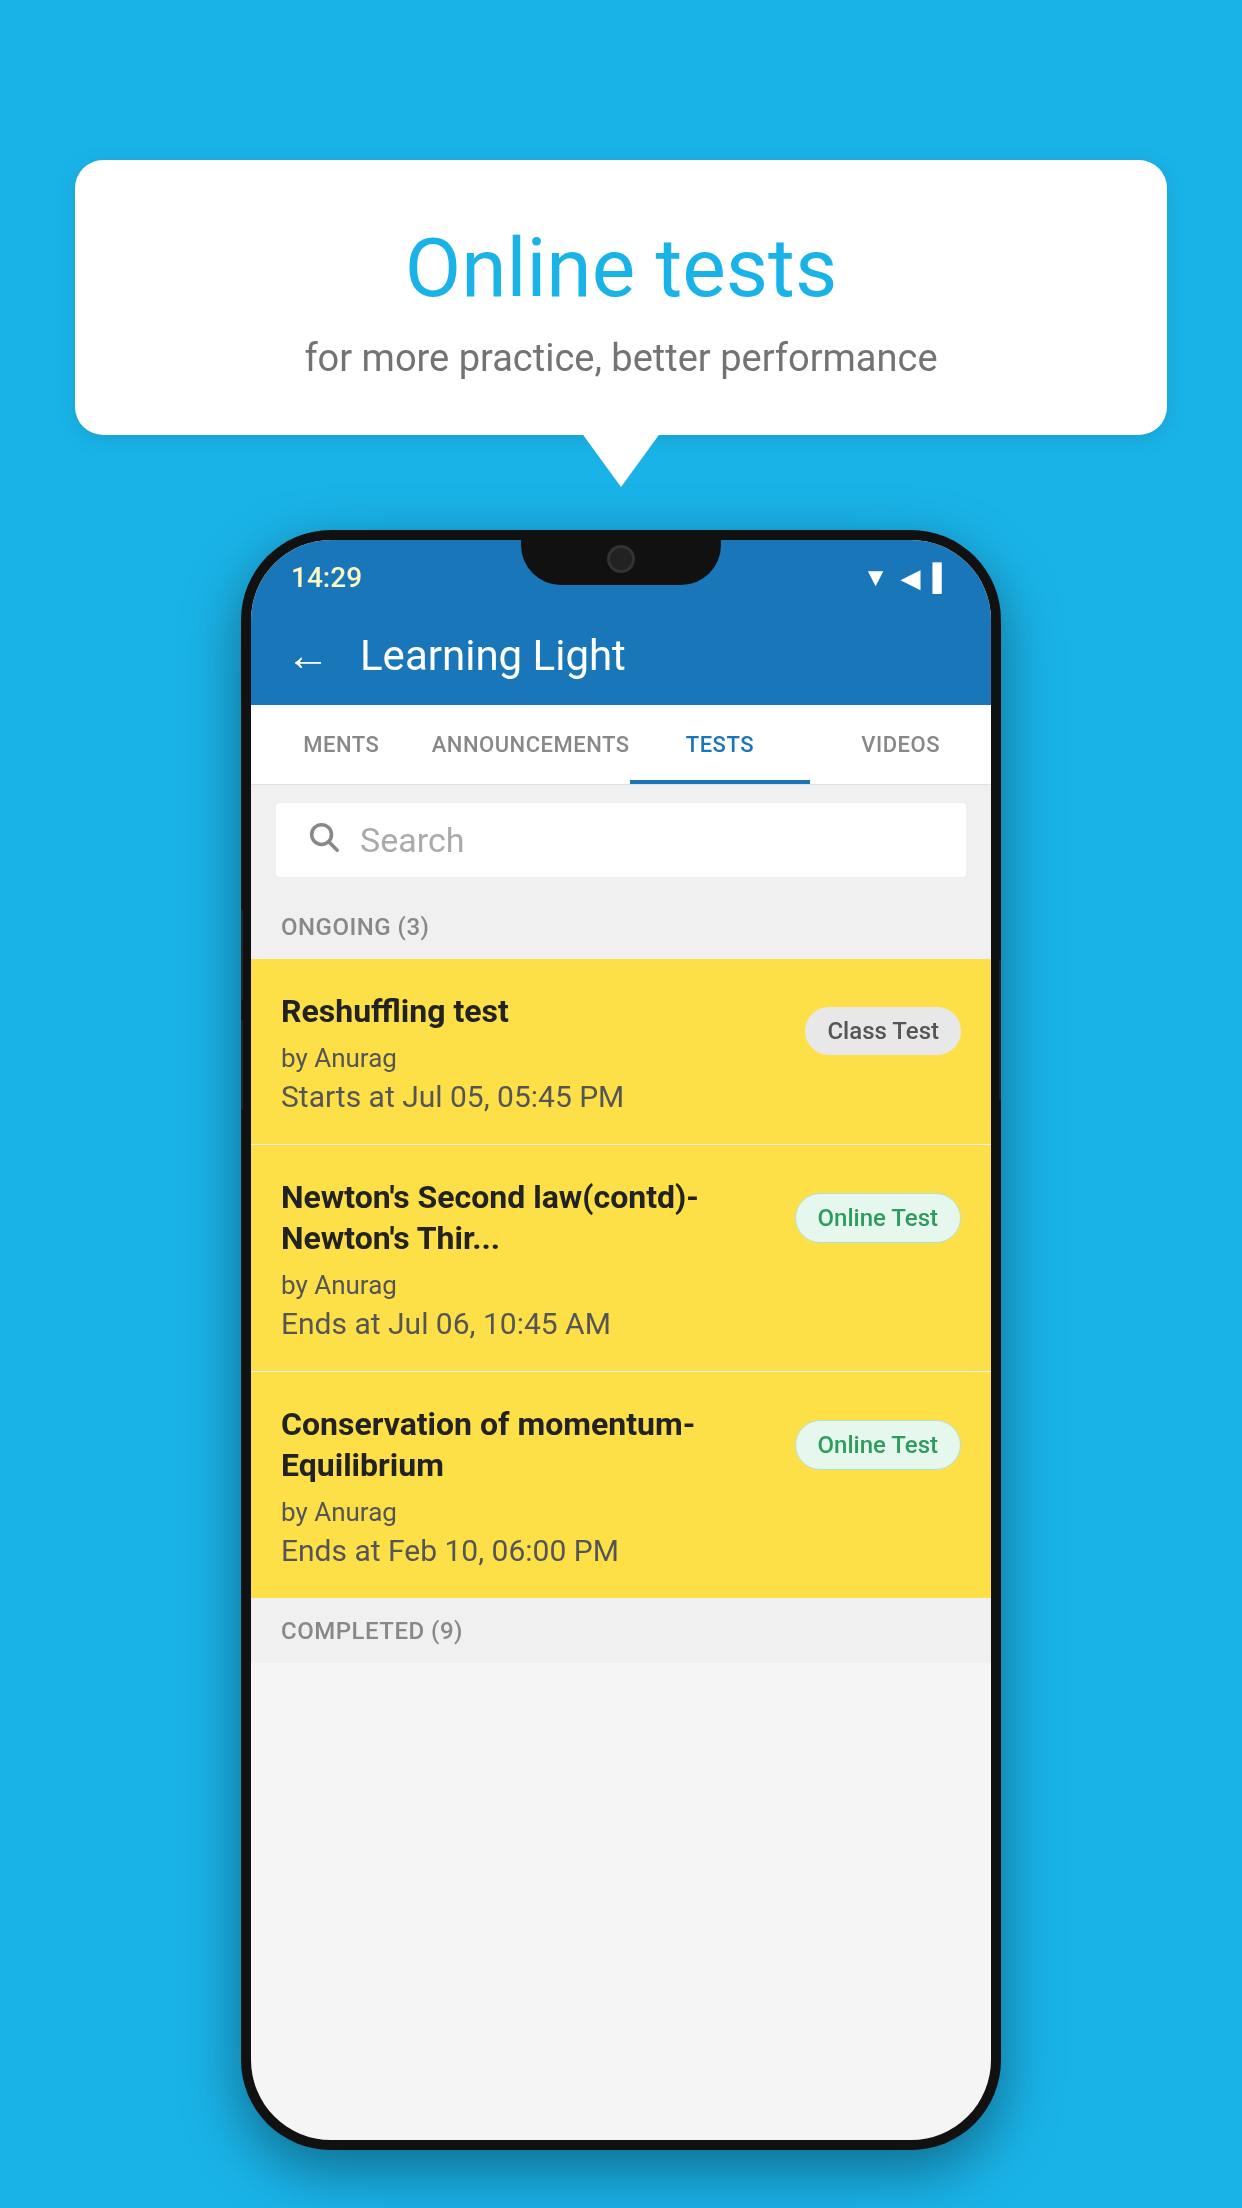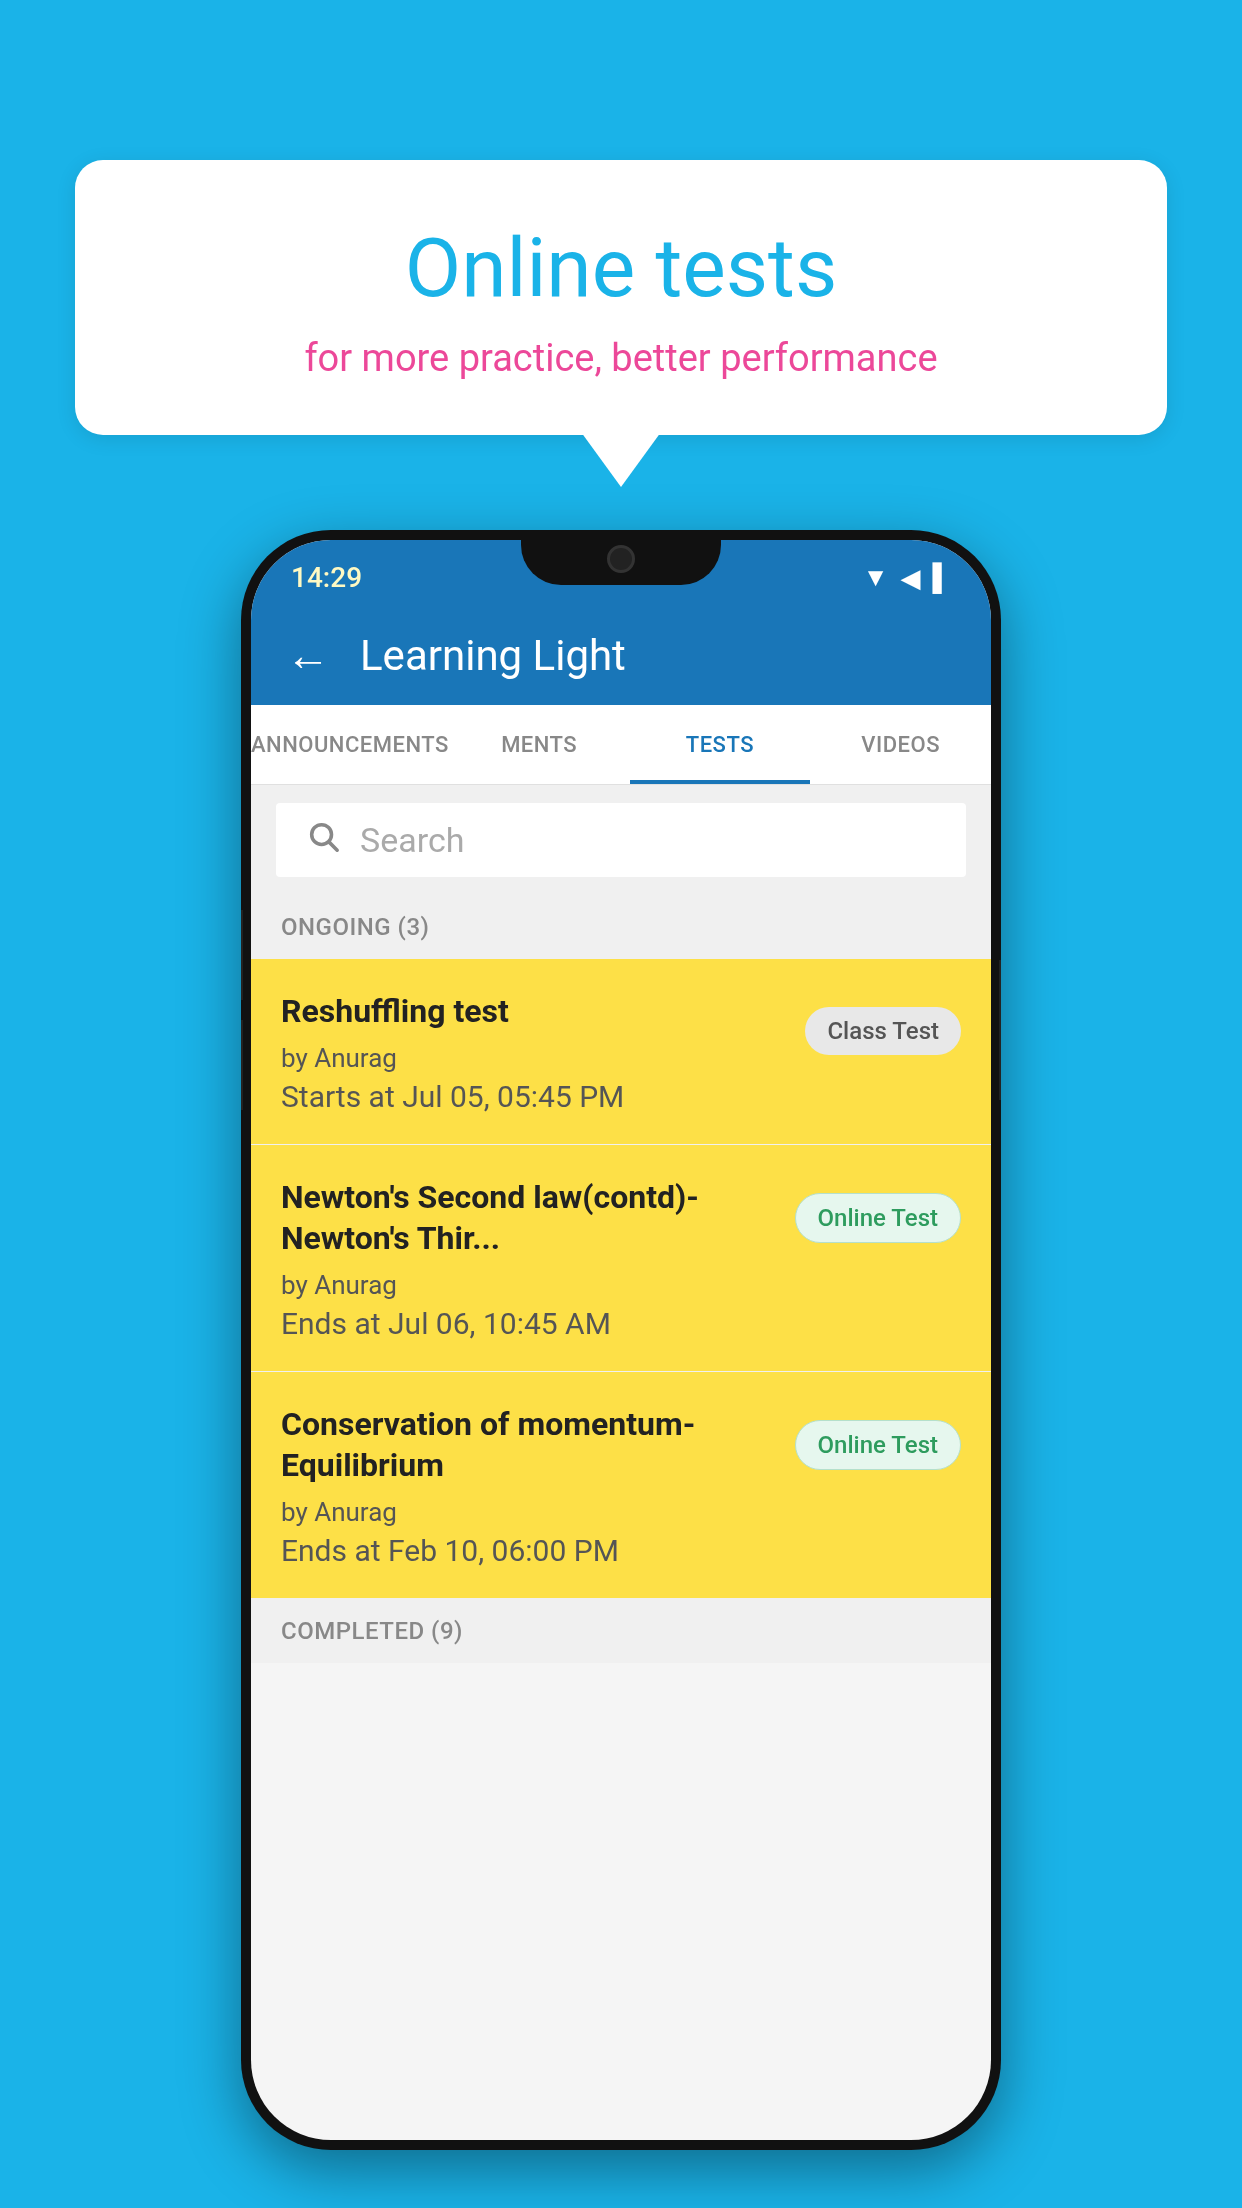--- a/index.html
+++ b/index.html
@@ -41,21 +41,21 @@
 
     .bubble-title {
       font-size: 82px;
       color: #1ab3e8;
       font-weight: 400;
       margin-bottom: 20px;
     }
 
     .bubble-subtitle {
       font-size: 38px;
-      color: #ec4899;
+      color: #737373;
       font-weight: 400;
     }
 
     
     .phone-frame {
       position: absolute;
       top: 530px;
       left: 50%;
       transform: translateX(-50%);
       width: 760px;
@@ -352,24 +352,24 @@
       </div>
     </div>
 
     <div class="app-header">
       <div class="back-arrow">←</div>
       <div class="app-title">Learning Light</div>
     </div>
 
     <div class="tabs-bar">
       <div class="tab-item">
+        <span>MENTS</span>
+      </div>
+      <div class="tab-item">
         <span>ANNOUNCEMENTS</span>
-      </div>
-      <div class="tab-item">
-        <span>MENTS</span>
       </div>
       <div class="tab-item active">
         <span>TESTS</span>
       </div>
       <div class="tab-item">
         <span>VIDEOS</span>
       </div>
     </div>
 
     <div class="search-container">

